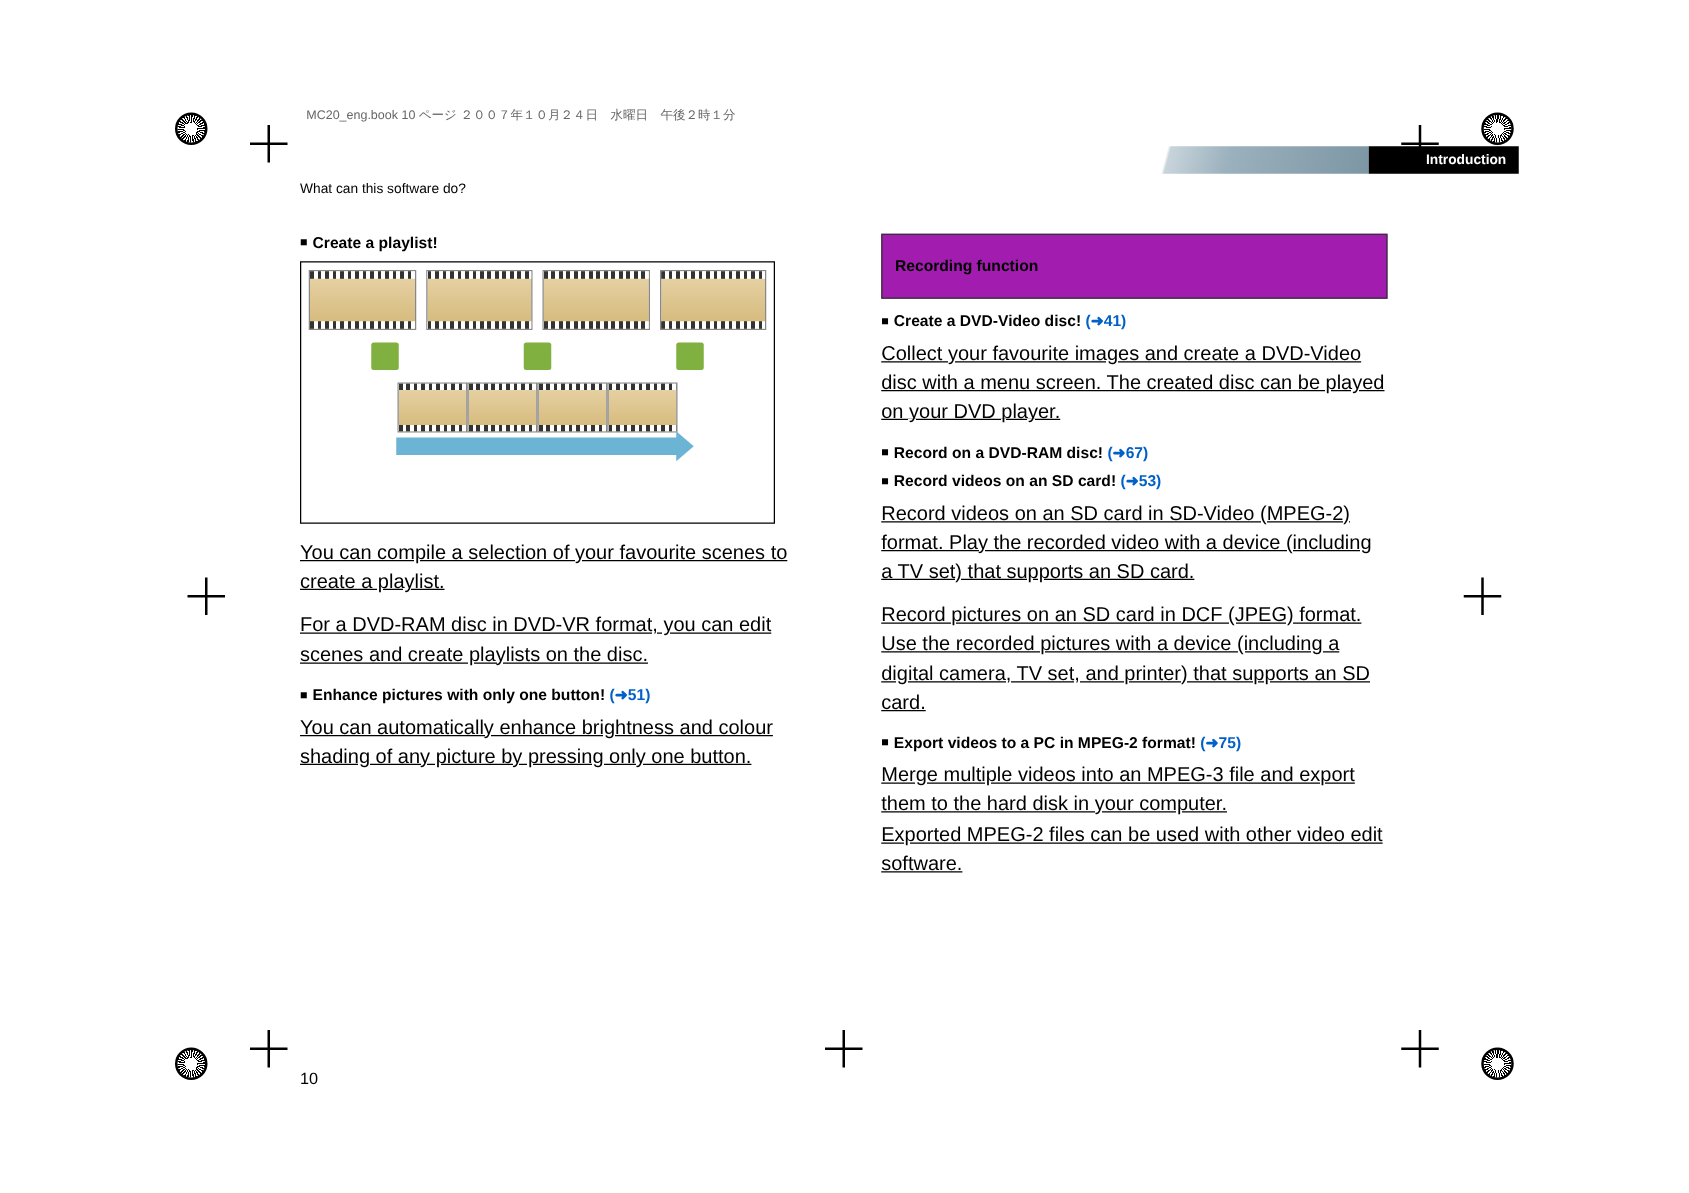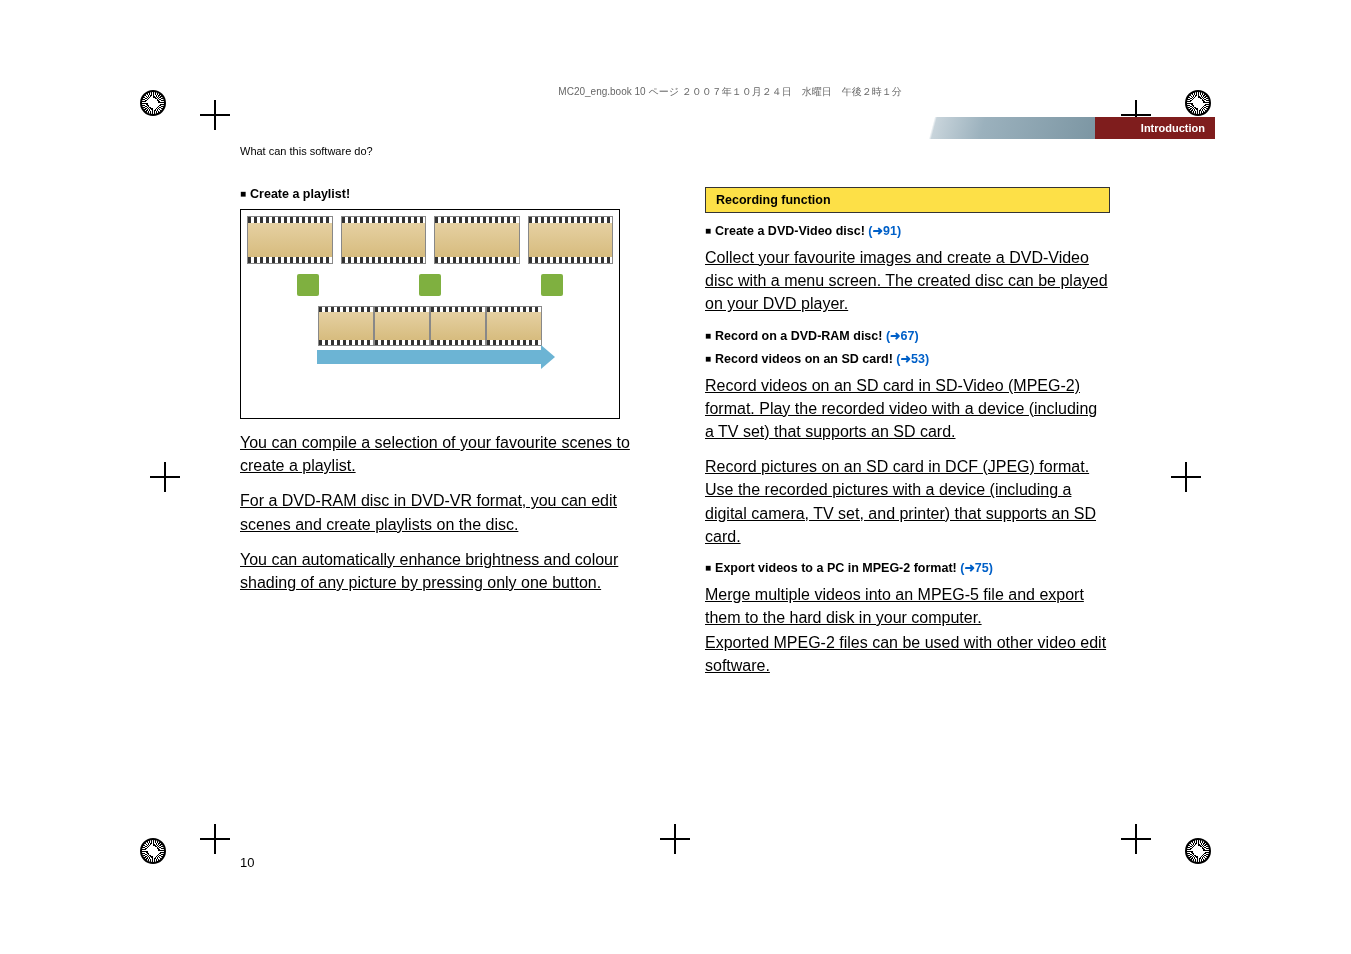--- a/index.html
+++ b/index.html
@@ -17,36 +17,35 @@
     left: 135px;
     top: 85px;
     width: 1080px;
     height: 780px;
   }
   .header-line {
     font-size: 10px;
     color: #666;
     margin-left: 110px;
     margin-bottom: 18px;
-    text-align: center;
   }
   .banner-row {
     display: flex;
     align-items: stretch;
     height: 22px;
     margin-bottom: 6px;
   }
   .banner-spacer { flex: 1; }
   .banner-diag {
     width: 250px;
     background: linear-gradient(105deg, #fff 0%, #fff 35%, #c8d4db 36%, #9bb1bd 55%, #7c96a3 100%);
   }
   .banner-right {
     width: 120px;
-    background: #7f1d1d;
+    background: #000000;
     color: #fff;
     font-weight: bold;
     font-size: 11px;
     display: flex;
     align-items: center;
     justify-content: flex-end;
     padding-right: 10px;
   }
   .breadcrumb {
     font-size: 11px;
@@ -140,23 +139,23 @@
   }
   .arrow-bar::after {
     content: "";
     position: absolute;
     right: -12px; top: -5px;
     border-left: 14px solid #6cb4d4;
     border-top: 12px solid transparent;
     border-bottom: 12px solid transparent;
   }
   .section-box {
-    background: #fde047;
+    background: #a21caf;
     border: 1px solid #333;
-    padding: 5px 10px;
+    padding: 18px 10px;
     font-weight: bold;
     font-size: 12.5px;
     margin-bottom: 10px;
   }
   .page-num {
     position: absolute;
     left: 105px;
     bottom: -5px;
     font-size: 13px;
   }
@@ -233,44 +232,47 @@
           <div class="merged-clip"></div>
           <div class="merged-clip"></div>
         </div>
         <div class="arrow-bar"></div>
       </div>
 
       <div class="body-text">You can compile a selection of your favourite scenes to create a playlist.</div>
 
       <div class="body-text">For a DVD-RAM disc in DVD-VR format, you can edit scenes and create playlists on the disc.</div>
 
+      <div class="bullet-heading">
+        <span class="sq">■</span><span>Enhance pictures with only one button! </span><span class="link">(➜51)</span>
+      </div>
       <div class="body-text">You can automatically enhance brightness and colour shading of any picture by pressing only one button.</div>
     </div>
 
     <div class="col">
       <div class="section-box">Recording function</div>
 
       <div class="bullet-heading">
-        <span class="sq">■</span><span>Create a DVD-Video disc! </span><span class="link">(➜91)</span>
+        <span class="sq">■</span><span>Create a DVD-Video disc! </span><span class="link">(➜41)</span>
       </div>
       <div class="body-text">Collect your favourite images and create a DVD-Video disc with a menu screen. The created disc can be played on your DVD player.</div>
 
       <div class="bullet-heading">
         <span class="sq">■</span><span>Record on a DVD-RAM disc! </span><span class="link">(➜67)</span>
       </div>
 
       <div class="bullet-heading">
         <span class="sq">■</span><span>Record videos on an SD card! </span><span class="link">(➜53)</span>
       </div>
       <div class="body-text">Record videos on an SD card in SD-Video (MPEG-2) format. Play the recorded video with a device (including a TV set) that supports an SD card.</div>
 
       <div class="body-text">Record pictures on an SD card in DCF (JPEG) format. Use the recorded pictures with a device (including a digital camera, TV set, and printer) that supports an SD card.</div>
 
       <div class="bullet-heading">
         <span class="sq">■</span><span>Export videos to a PC in MPEG-2 format! </span><span class="link">(➜75)</span>
       </div>
-      <div class="body-text" style="margin-bottom:2px;">Merge multiple videos into an MPEG-5 file and export them to the hard disk in your computer.</div>
+      <div class="body-text" style="margin-bottom:2px;">Merge multiple videos into an MPEG-3 file and export them to the hard disk in your computer.</div>
       <div class="body-text">Exported MPEG-2 files can be used with other video edit software.</div>
     </div>
   </div>
 
   <div class="page-num">10</div>
 </div>
 
 </body></html>

